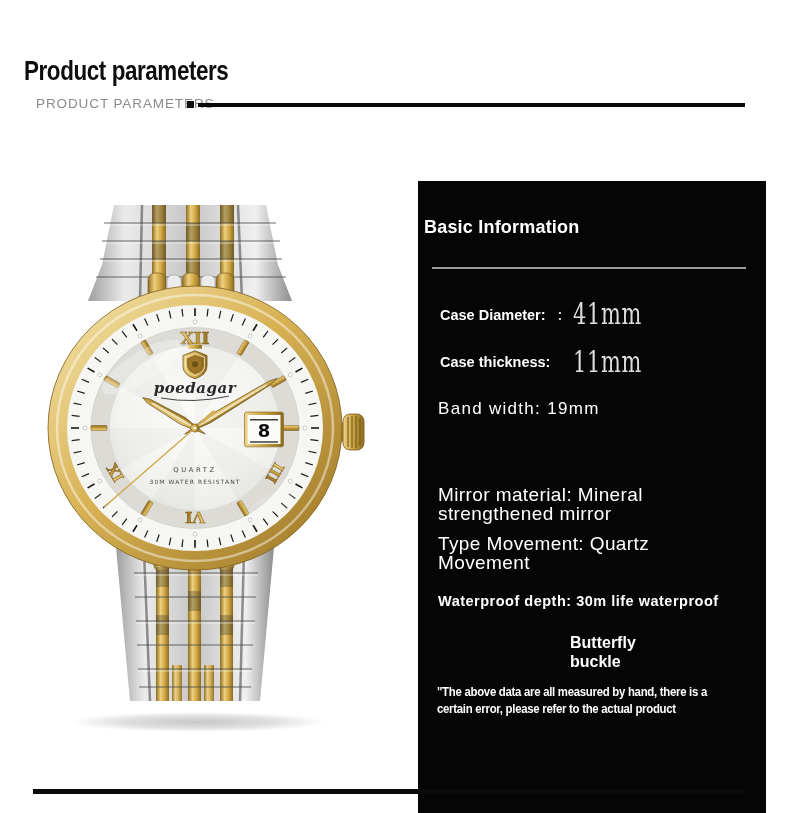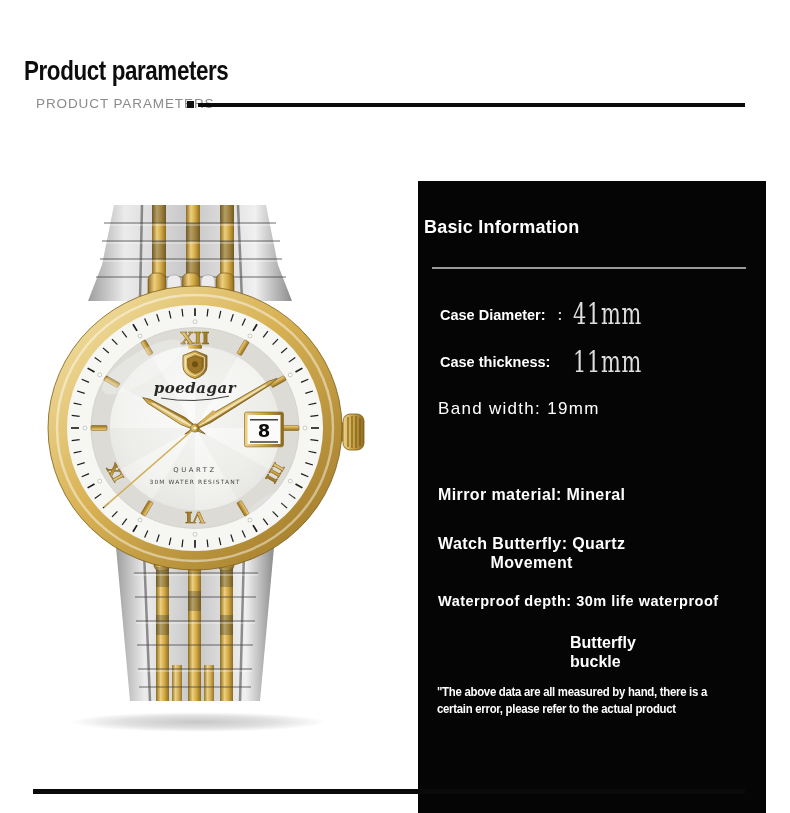--- a/index.html
+++ b/index.html
@@ -15,25 +15,25 @@
   .rule-top{position:absolute;left:198px;top:103px;width:547px;height:4px;background:#0a0a0a;}
   .rule-bottom{position:absolute;left:33px;top:789px;width:712px;height:5px;background:#0a0a0a;}
 
   
   .watch{position:absolute;left:30px;top:195px;width:360px;height:545px;}
 
   
   .panel{position:absolute;left:418px;top:181px;width:348px;height:658px;background:#050505;color:#fff;}
   .panel-title{position:absolute;left:6px;top:36px;font-size:18px;font-weight:700;letter-spacing:.2px;white-space:nowrap;}
   .panel-divider{position:absolute;left:14px;top:86px;width:314px;height:2px;background:#9a9a9a;}
-  .row{position:absolute;left:22px;white-space:nowrap;text-align:center;}
+  .row{position:absolute;left:22px;white-space:nowrap;}
   .lbl-sm{font-size:14.5px;font-weight:700;}
   .lbl-md{font-size:15px;font-weight:700;letter-spacing:.4px;}
   .lbl-lg{font-size:17px;font-weight:400;letter-spacing:1.3px;}
-  .lbl-wrap{font-size:16px;font-weight:700;letter-spacing:.4px;line-height:19px;}
+  .lbl-wrap{font-size:19px;font-weight:400;letter-spacing:.4px;line-height:19px;}
   .extra-colon{font-size:14.5px;font-weight:700;color:#cfcfcf;margin-left:12px;}
   .big-val{position:absolute;left:155px;font-family:"DejaVu Serif",serif;font-size:29px;font-weight:400;
            color:#dedede;letter-spacing:1px;line-height:1;transform:scaleX(.72);transform-origin:left top;
            white-space:nowrap;}
   .row-waterproof{font-size:14.5px;font-weight:700;letter-spacing:.5px;}
   .clasp-label{position:absolute;left:22px;top:459px;font-size:17px;font-weight:700;letter-spacing:.8px;white-space:nowrap;}
   .clasp-val{position:absolute;left:152px;top:452px;font-size:16px;font-weight:700;line-height:19px;}
   .footnote{position:absolute;left:19px;top:503px;font-size:12px;font-weight:700;letter-spacing:-.3px;
             line-height:17px;white-space:nowrap;transform:scaleX(.95);transform-origin:left top;}
 </style>
@@ -355,24 +355,25 @@
     </div>
     <div class="big-val" style="top:167px">11mm</div>
 
     <div class="row" style="top:218px;left:20px">
       <span class="lbl-lg">Band width: 19mm</span>
     </div>
 
 
     <div class="row lbl-wrap" style="top:304px;left:20px">
       <div>Mirror material: Mineral</div>
+      <div>strengthened mirror</div>
     </div>
 
     <div class="row lbl-wrap" style="top:353px;left:20px">
-      <div>Watch Butterfly: Quartz</div>
+      <div>Type Movement: Quartz</div>
       <div>Movement</div>
     </div>
 
     <div class="row row-waterproof" style="top:412px;left:20px">
       <span>Waterproof depth: 30m life waterproof</span>
     </div>
 
     <div class="clasp-val">
       <div>Butterfly</div>
       <div>buckle</div>

